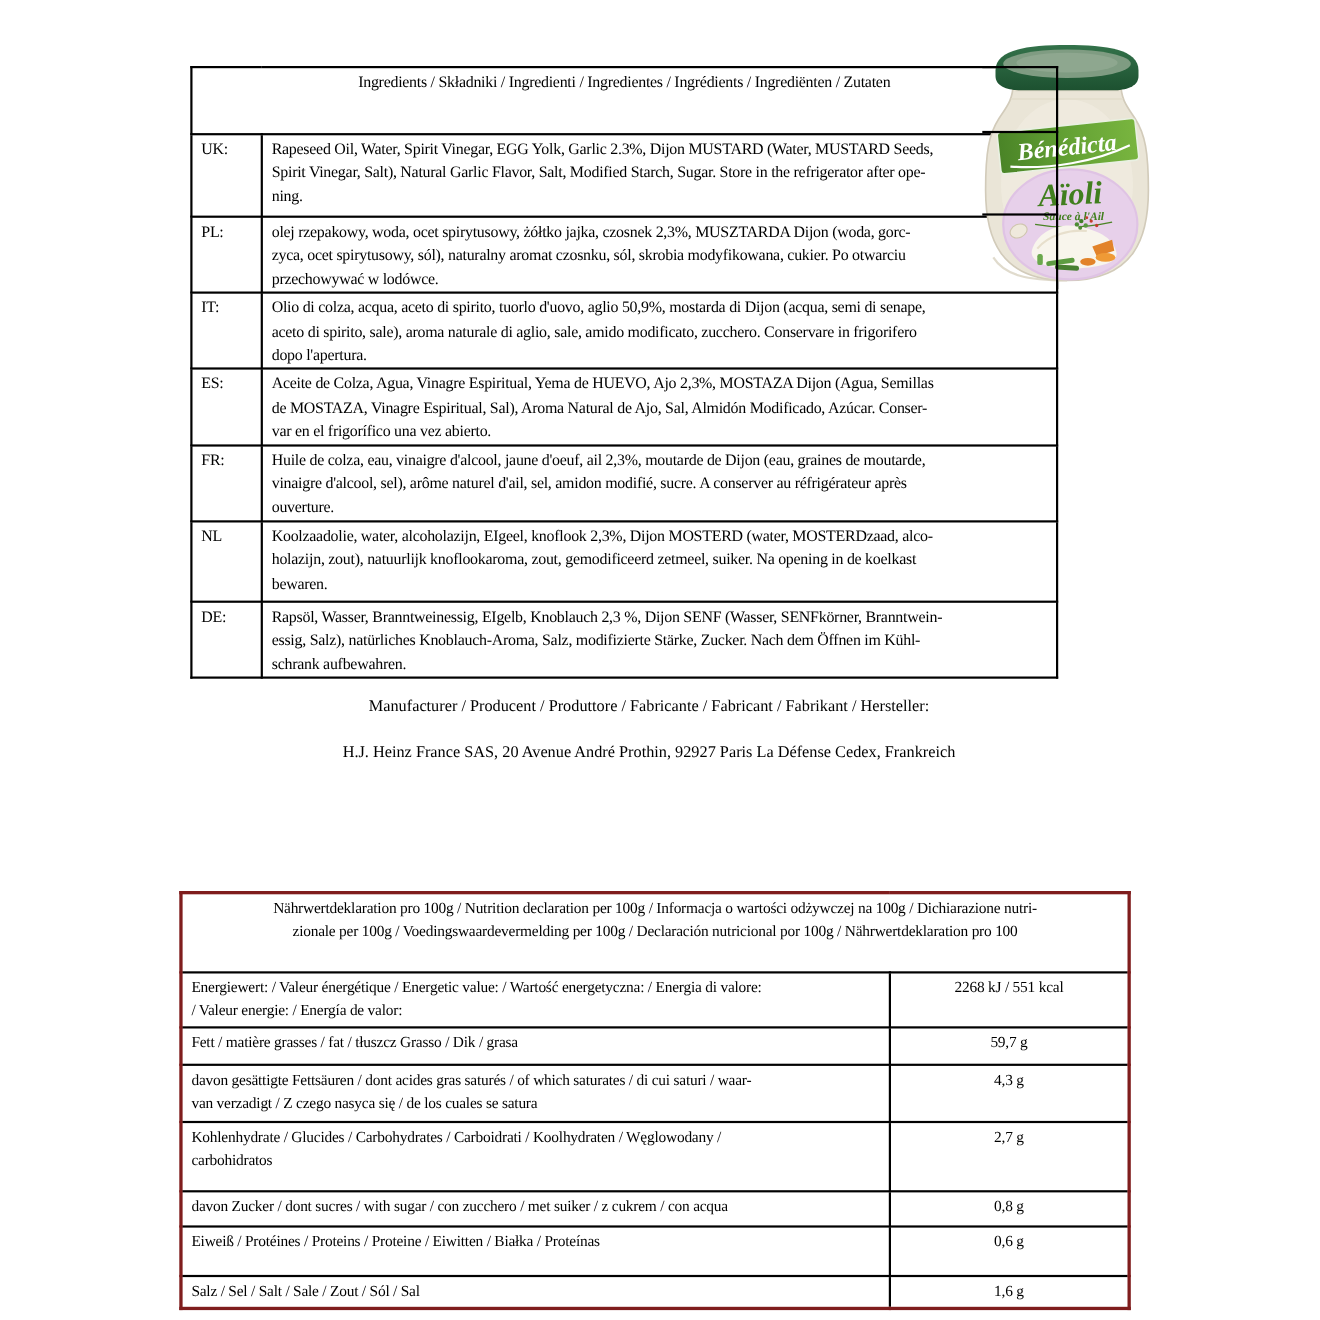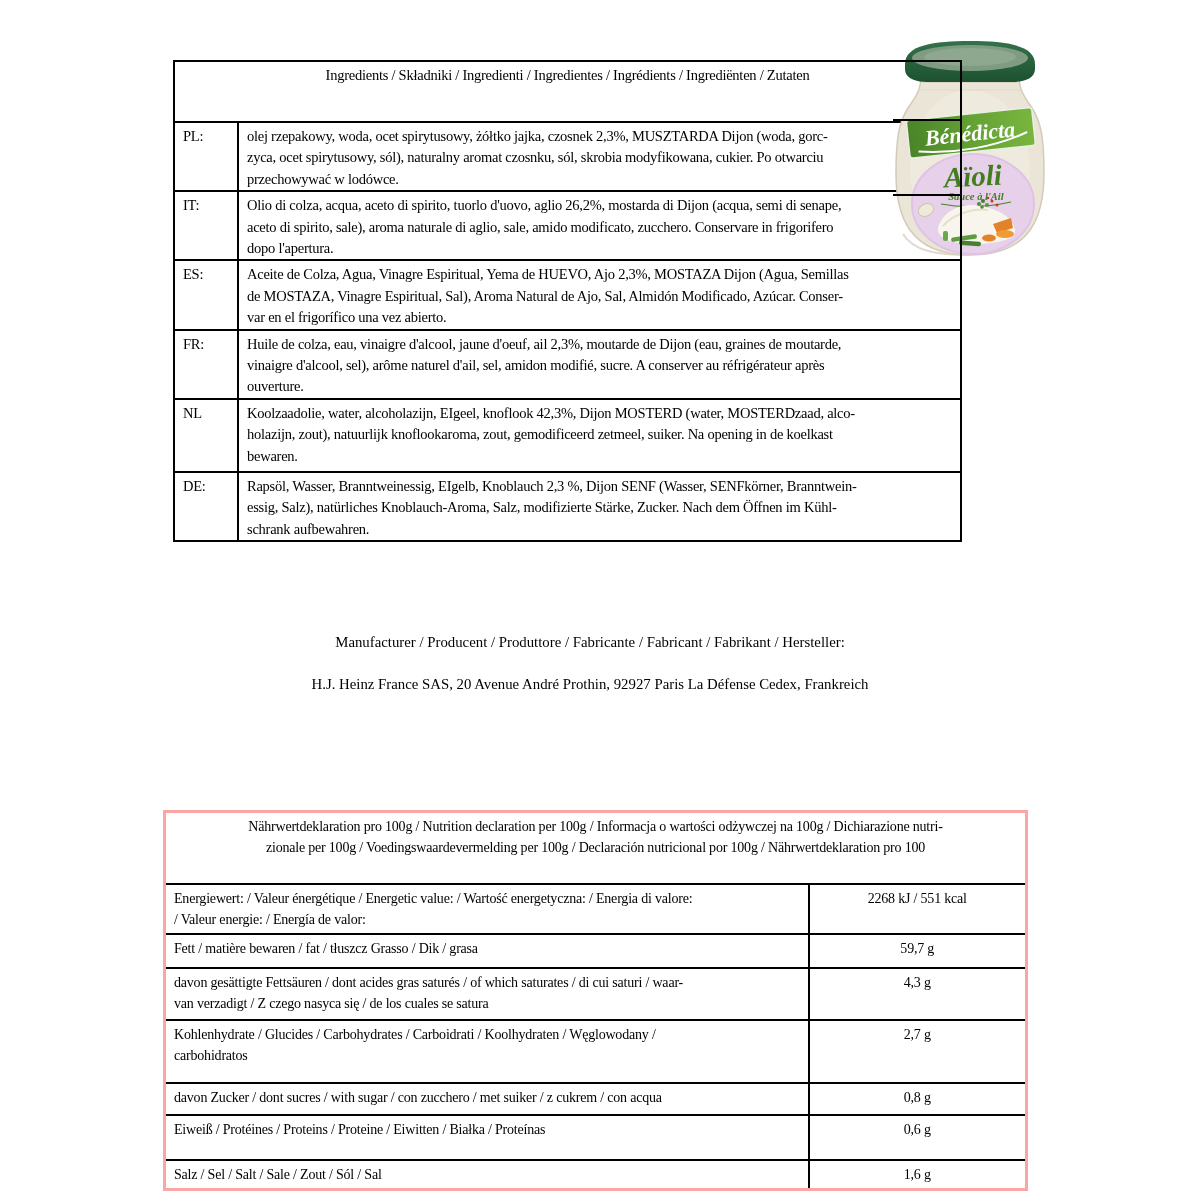--- a/index.html
+++ b/index.html
@@ -16,21 +16,21 @@
   td.ing-text{white-space:pre-line;}
   tr.rh{height:61px;} tr.r0{height:75px;} tr.r1{height:69px;} tr.r2{height:67px;}
   tr.r3{height:69px;border-radius:15px;} tr.r4{height:68px;} tr.r5{height:73px;} tr.r6{height:68px;}
 
   
   .manu{position:absolute;left:173px;top:634px;width:834px;text-align:center;font-size:14.8px;z-index:1;}
   .manu-addr{margin-top:25px;}
 
   
   table.nut{position:absolute;left:163px;top:810px;width:865px;border-collapse:collapse;table-layout:fixed;
-            border:3px solid #fca5a5;z-index:1;}
+            border:3px solid #7f1d1d;z-index:1;}
   table.nut td{border:2px solid #000;vertical-align:top;font-size:14px;line-height:21px;
                letter-spacing:-0.2px;padding:3px 8px;white-space:pre-line;overflow:hidden;}
   td.nut-head{text-align:center;border:2px solid #000;}
   td.nut-value{text-align:center;}
   tr.nh{height:72px;} tr.n0{height:49px;} tr.n1{height:34px;} tr.n2{height:52px;}
   tr.n3{height:63px;} tr.n4{height:32px;} tr.n5{height:45px;} tr.n6{height:28px;}
 
   
   .jar{position:absolute;left:893px;top:38px;width:154px;height:225px;z-index:20;}
 
@@ -48,47 +48,53 @@
 
   <table class="ing">
     <colgroup>
         <col style="width:64px">
         <col>
       </colgroup>
     <tbody>
       <tr class="rh">
         <td colspan="2" class="ing-head">Ingredients / Składniki / Ingredienti / Ingredientes / Ingrédients / Ingrediënten / Zutaten</td>
       </tr>
+      <tr class="r0">
+        <td class="lang">UK:</td>
+        <td class="ing-text">Rapeseed Oil, Water, Spirit Vinegar, EGG Yolk, Garlic 2.3%, Dijon MUSTARD (Water, MUSTARD Seeds,
+Spirit Vinegar, Salt), Natural Garlic Flavor, Salt, Modified Starch, Sugar. Store in the refrigerator after ope-
+ning.</td>
+      </tr>
       <tr class="r1">
         <td class="lang">PL:</td>
         <td class="ing-text">olej rzepakowy, woda, ocet spirytusowy, żółtko jajka, czosnek 2,3%, MUSZTARDA Dijon (woda, gorc-
 zyca, ocet spirytusowy, sól), naturalny aromat czosnku, sól, skrobia modyfikowana, cukier. Po otwarciu
 przechowywać w lodówce.</td>
       </tr>
       <tr class="r2">
         <td class="lang">IT:</td>
-        <td class="ing-text">Olio di colza, acqua, aceto di spirito, tuorlo d'uovo, aglio 26,2%, mostarda di Dijon (acqua, semi di senape,
+        <td class="ing-text">Olio di colza, acqua, aceto di spirito, tuorlo d'uovo, aglio 50,9%, mostarda di Dijon (acqua, semi di senape,
 aceto di spirito, sale), aroma naturale di aglio, sale, amido modificato, zucchero. Conservare in frigorifero
 dopo l'apertura.</td>
       </tr>
       <tr class="r3">
         <td class="lang">ES:</td>
         <td class="ing-text">Aceite de Colza, Agua, Vinagre Espiritual, Yema de HUEVO, Ajo 2,3%, MOSTAZA Dijon (Agua, Semillas
 de MOSTAZA, Vinagre Espiritual, Sal), Aroma Natural de Ajo, Sal, Almidón Modificado, Azúcar. Conser-
 var en el frigorífico una vez abierto.</td>
       </tr>
       <tr class="r4">
         <td class="lang">FR:</td>
         <td class="ing-text">Huile de colza, eau, vinaigre d'alcool, jaune d'oeuf, ail 2,3%, moutarde de Dijon (eau, graines de moutarde,
 vinaigre d'alcool, sel), arôme naturel d'ail, sel, amidon modifié, sucre. A conserver au réfrigérateur après
 ouverture.</td>
       </tr>
       <tr class="r5">
         <td class="lang">NL</td>
-        <td class="ing-text">Koolzaadolie, water, alcoholazijn, EIgeel, knoflook 42,3%, Dijon MOSTERD (water, MOSTERDzaad, alco-
+        <td class="ing-text">Koolzaadolie, water, alcoholazijn, EIgeel, knoflook 2,3%, Dijon MOSTERD (water, MOSTERDzaad, alco-
 holazijn, zout), natuurlijk knoflookaroma, zout, gemodificeerd zetmeel, suiker. Na opening in de koelkast
 bewaren.</td>
       </tr>
       <tr class="r6">
         <td class="lang">DE:</td>
         <td class="ing-text">Rapsöl, Wasser, Branntweinessig, EIgelb, Knoblauch 2,3 %, Dijon SENF (Wasser, SENFkörner, Branntwein-
 essig, Salz), natürliches Knoblauch-Aroma, Salz, modifizierte Stärke, Zucker. Nach dem Öffnen im Kühl-
 schrank aufbewahren.</td>
       </tr>
     </tbody>
@@ -108,21 +114,21 @@
       <tr class="nh">
         <td colspan="2" class="nut-head">Nährwertdeklaration pro 100g / Nutrition declaration per 100g / Informacja o wartości odżywczej na 100g / Dichiarazione nutri-
 zionale per 100g / Voedingswaardevermelding per 100g / Declaración nutricional por 100g / Nährwertdeklaration pro 100</td>
       </tr>
       <tr class="n0">
         <td class="nut-label">Energiewert: / Valeur énergétique / Energetic value: / Wartość energetyczna: / Energia di valore:
 / Valeur energie: / Energía de valor:</td>
         <td class="nut-value">2268 kJ / 551 kcal</td>
       </tr>
       <tr class="n1">
-        <td class="nut-label">Fett / matière bewaren / fat / tłuszcz Grasso / Dik / grasa</td>
+        <td class="nut-label">Fett / matière grasses / fat / tłuszcz Grasso / Dik / grasa</td>
         <td class="nut-value">59,7 g</td>
       </tr>
       <tr class="n2">
         <td class="nut-label">davon gesättigte Fettsäuren / dont acides gras saturés / of which saturates / di cui saturi / waar-
 van verzadigt / Z czego nasyca się / de los cuales se satura</td>
         <td class="nut-value">4,3 g</td>
       </tr>
       <tr class="n3">
         <td class="nut-label">Kohlenhydrate / Glucides / Carbohydrates / Carboidrati / Koolhydraten / Węglowodany /
 carbohidratos</td>

